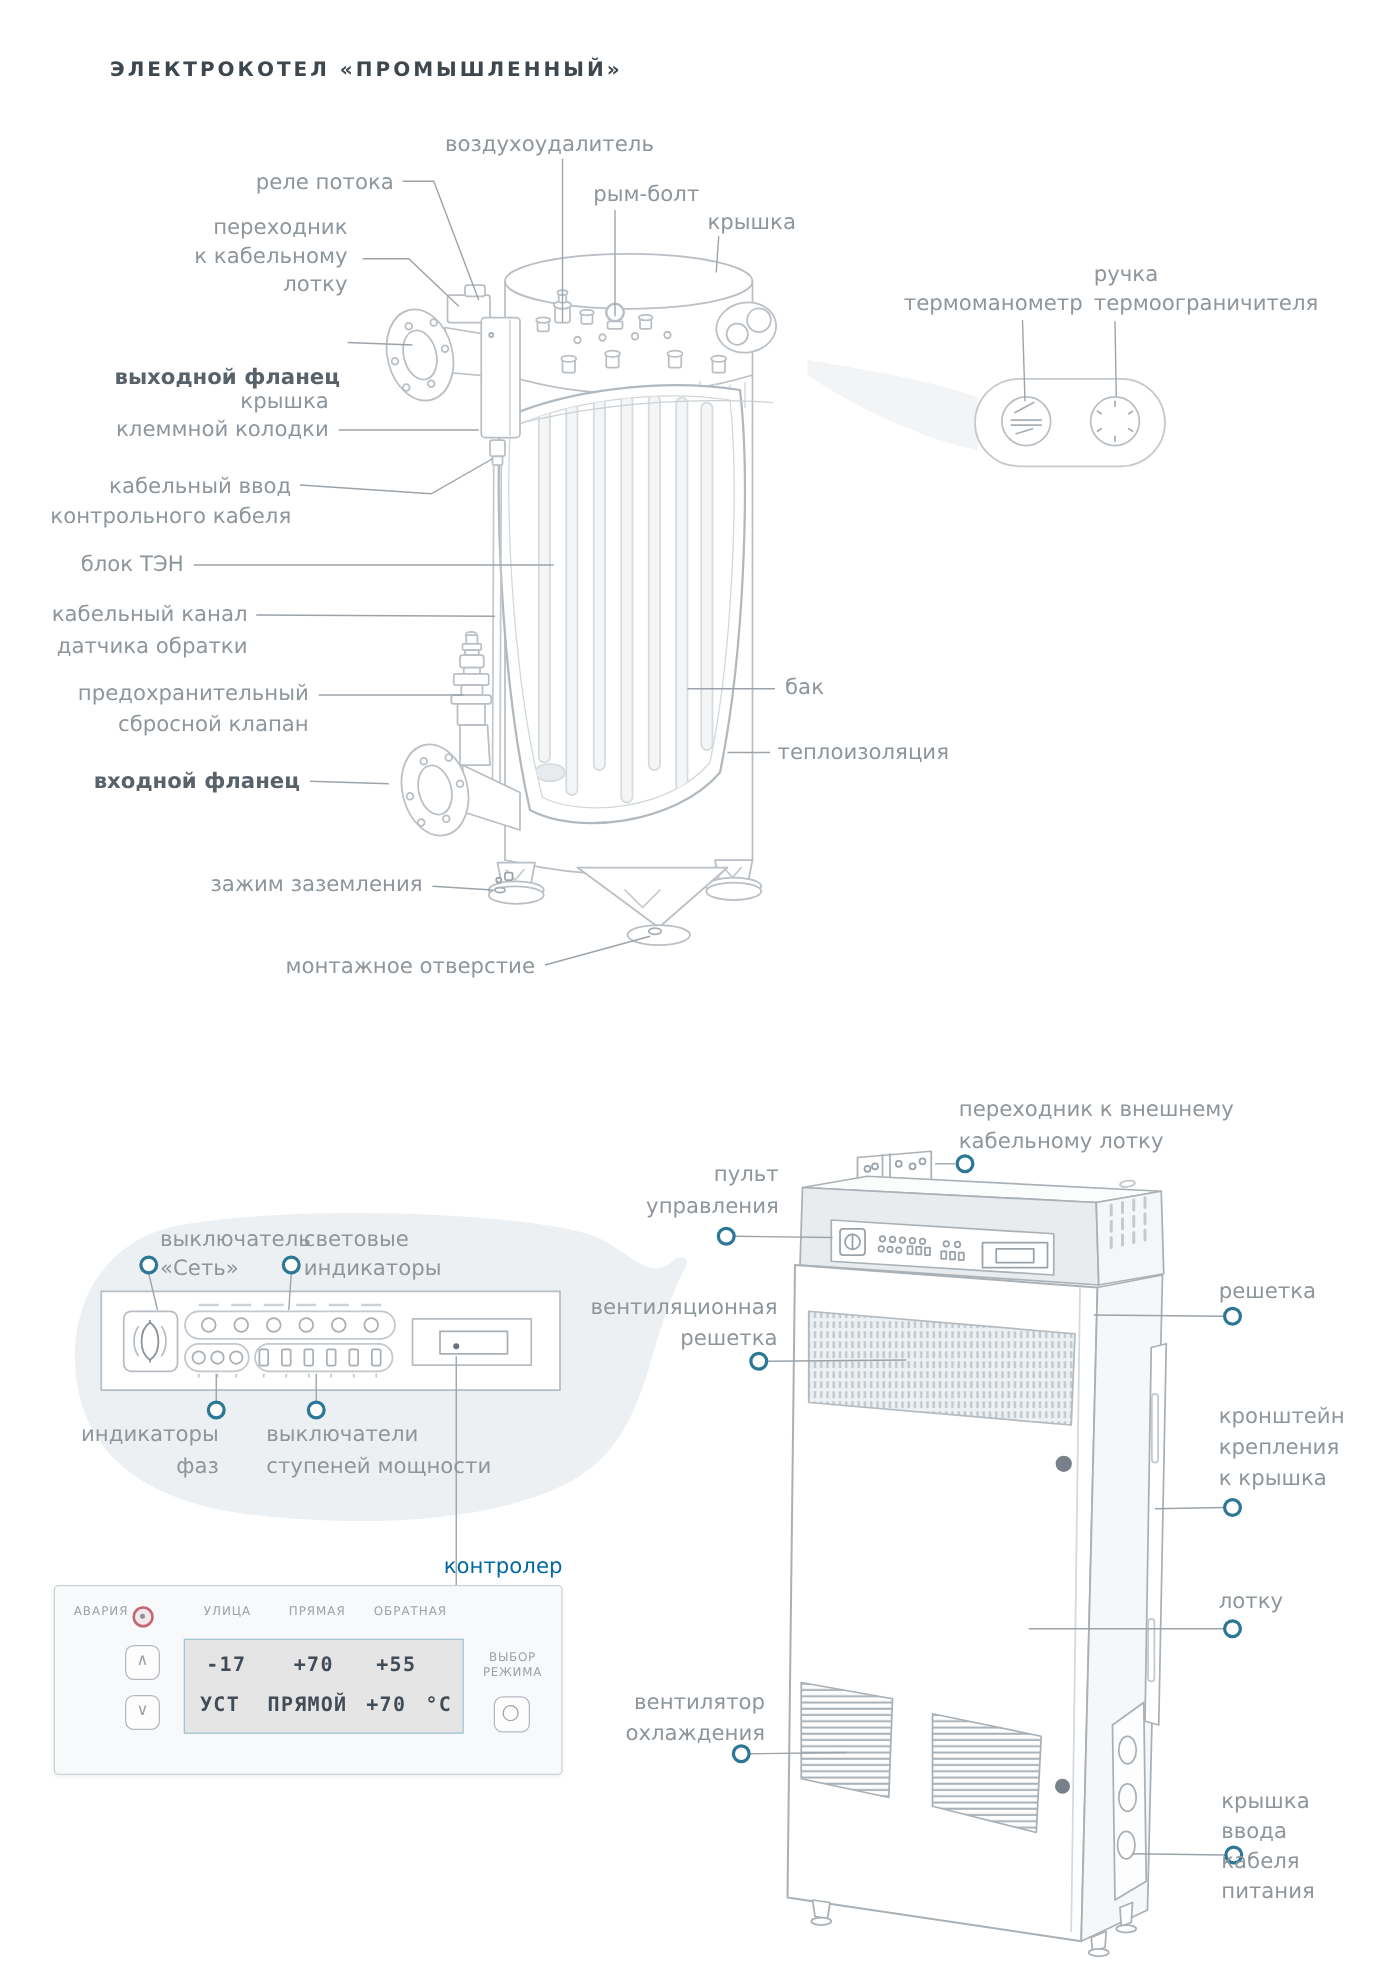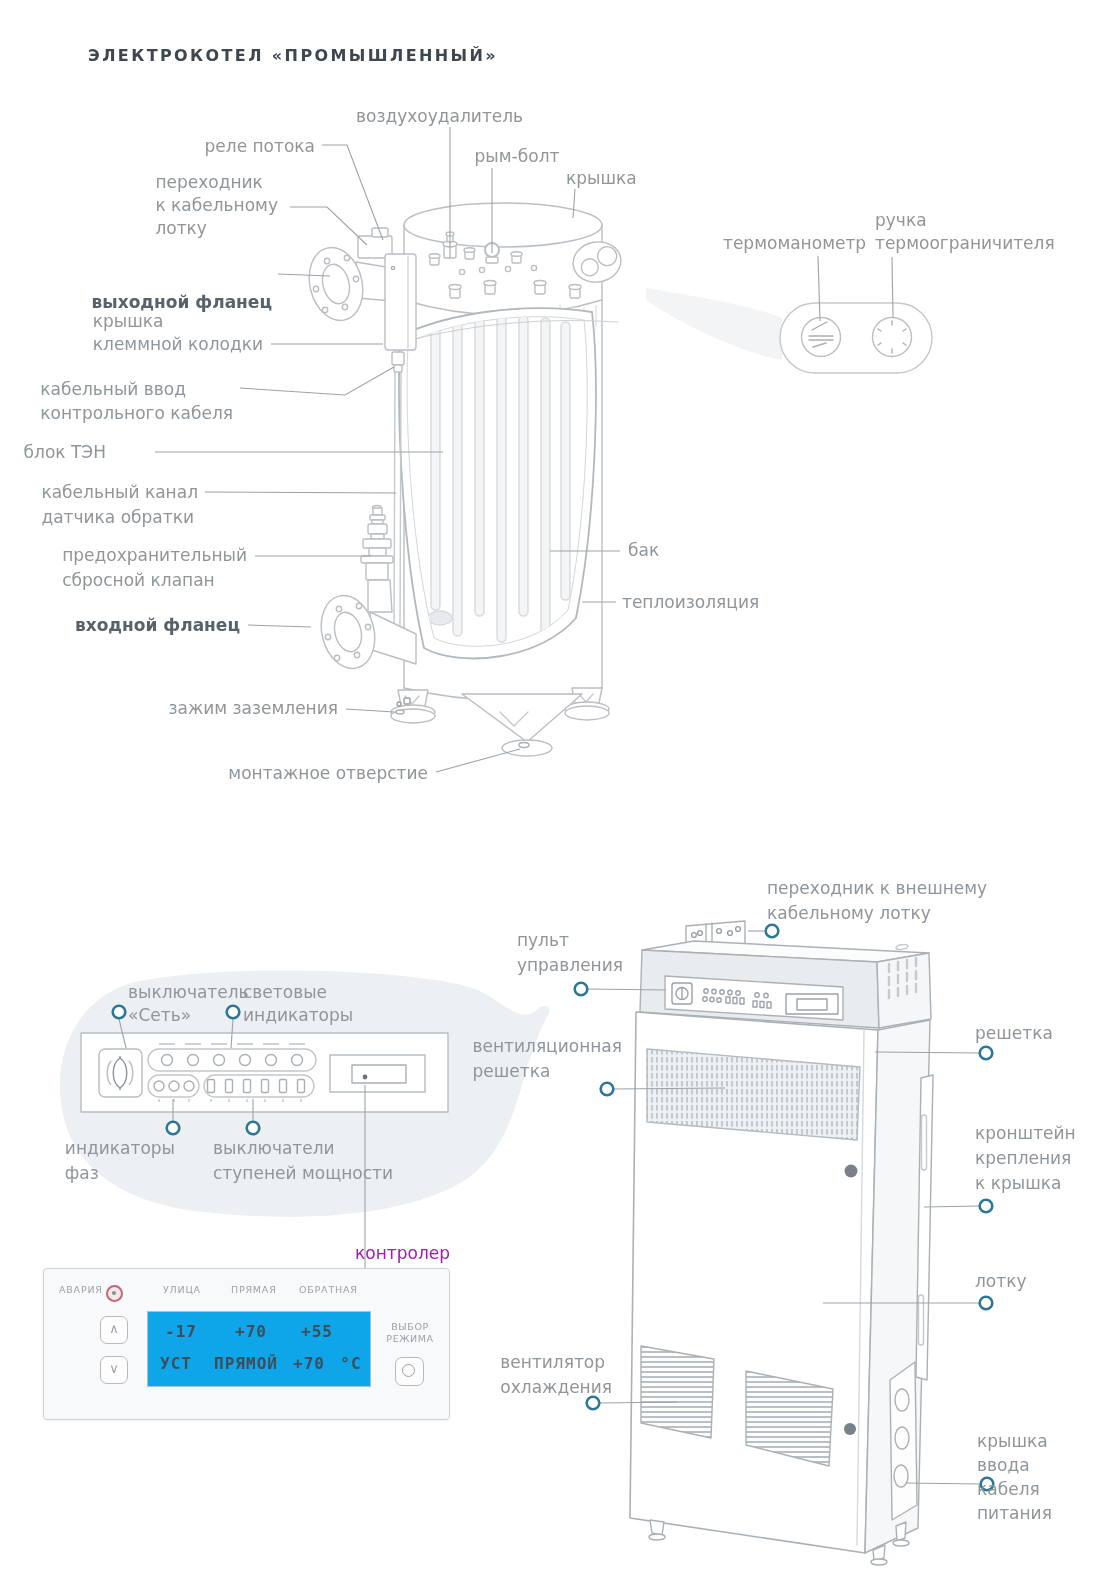--- a/index.html
+++ b/index.html
@@ -1,35 +1,35 @@
 <!DOCTYPE html>
 <html><head>
 <meta charset="utf-8">
 <style>
   html,body{margin:0;padding:0;background:#ffffff;}
   .canvas{position:relative;width:1104px;height:1572px;background:#ffffff;overflow:hidden;
           font-family:"DejaVu Sans","Liberation Sans",sans-serif;}
   svg.art{position:absolute;left:0;top:0;}
   .ttl{position:absolute;font-size:16px;font-weight:bold;letter-spacing:2.4px;color:#3e464e;white-space:pre-line;}
   .lbl{position:absolute;font-size:17px;line-height:24px;color:#8e969c;white-space:pre-line;}
-  .lbl.r{}
+  .lbl.r{text-align:right;}
   .lbl.c{text-align:center;}
   .lbl.b{color:#58626b;font-weight:bold;}
   .lbl.lh25{line-height:25px;}
   .lbl.lh23{line-height:23px;}
   
   .ctrl{position:absolute;left:43px;top:1268px;width:405px;height:150px;background:#f8f9fa;
         border:1px solid #cdd2d6;border-radius:4px;box-shadow:0 1px 3px rgba(60,70,80,.07);}
   .ctrl .tiny{position:absolute;font-size:9.5px;letter-spacing:.8px;color:#9aa3a9;}
   .ctrl .led{position:absolute;left:62px;top:16px;width:13px;height:13px;border-radius:50%;
              border:2.5px solid #c4656f;background:#f3e9ea;}
   .ctrl .led i{position:absolute;left:4px;top:4px;width:4px;height:4px;border-radius:50%;background:#8a9096;}
   .ctrl .btn{position:absolute;width:26px;height:26px;border:1.5px solid #b4bac0;border-radius:7px;
              color:#9aa3a9;font-size:13px;line-height:24px;text-align:center;background:#fdfdfe;}
-  .ctrl .lcd{position:absolute;left:103px;top:42px;width:222px;height:74px;background:#0ea5e9;
+  .ctrl .lcd{position:absolute;left:103px;top:42px;width:222px;height:74px;background:#e5e5e5;
              border:1px solid #a3c2cf;}
   .ctrl .seg{position:absolute;font-family:"DejaVu Sans Mono","Liberation Mono",monospace;
              font-weight:bold;font-size:16px;color:#414c57;letter-spacing:1px;text-align:center;}
   .ctrl .modebtn{position:absolute;left:351px;top:88px;width:27px;height:27px;border:1.5px solid #b4bac0;
              border-radius:7px;background:#fdfdfe;}
   .ctrl .modebtn i{position:absolute;left:5.5px;top:5.5px;width:13px;height:13px;border:1.5px solid #9aa3a9;
              border-radius:50%;box-sizing:border-box;}
   .ctrl .sel{position:absolute;left:330px;top:52px;width:72px;text-align:center;font-size:9.5px;
              line-height:12px;letter-spacing:.6px;color:#9aa3a9;white-space:pre-line;}
 </style>
@@ -430,21 +430,21 @@
 <div class="lbl r lh23" style="right:826px;top:171px;">переходник
 к кабельному
 лотку</div>
 <div class="lbl c" style="left:467px;top:144px;width:100px;">рым-болт</div>
 <div class="lbl c" style="left:566px;top:166px;width:60px;">крышка</div>
 <div class="lbl r b" style="right:832px;top:262px;margin-top:28px;">выходной фланец</div>
 <div class="lbl r lh23" style="right:841px;top:310px;">крышка
 клеммной колодки</div>
 <div class="lbl r" style="right:871px;top:377px;">кабельный ввод
 контрольного кабеля</div>
-<div class="lbl r" style="right:998px;top:440px;">блок ТЭН</div>
+<div class="lbl r" style="right:957px;top:440px;">блок ТЭН</div>
 <div class="lbl r lh25" style="right:906px;top:480px;">кабельный канал
 датчика обратки</div>
 <div class="lbl r lh25" style="right:857px;top:543px;">предохранительный
 сбросной клапан</div>
 <div class="lbl r b" style="right:864px;top:613px;">входной фланец</div>
 <div class="lbl r" style="right:766px;top:696px;">зажим заземления</div>
 <div class="lbl r" style="right:676px;top:761px;">монтажное отверстие</div>
 <div class="lbl" style="left:628px;top:538px;">бак</div>
 <div class="lbl" style="left:622px;top:590px;">теплоизоляция</div>
 <div class="lbl" style="left:723px;top:231px;">термоманометр</div>
@@ -470,21 +470,21 @@
 
 <div class="lbl lh23" style="left:128px;top:981px;">выключатель
 «Сеть»</div>
 <div class="lbl lh23" style="left:243px;top:981px;">световые
 индикаторы</div>
 <div class="lbl r lh25" style="right:929px;top:1136px;">индикаторы
 фаз</div>
 <div class="lbl lh25" style="left:213px;top:1136px;">выключатели
 ступеней мощности</div>
 
-<div class="lbl" style="right:654px;top:1241px;color:#a21caf;">контролер</div>
+<div class="lbl" style="right:654px;top:1241px;color:#0369a1;">контролер</div>
 
 <div class="ctrl">
   <span class="tiny" style="left:15px;top:15px;">АВАРИЯ</span>
   <span class="led">
         <i></i>
       </span>
   <span class="tiny" style="left:119px;top:15px;">УЛИЦА</span>
   <span class="tiny" style="left:187px;top:15px;">ПРЯМАЯ</span>
   <span class="tiny" style="left:255px;top:15px;">ОБРАТНАЯ</span>
 

